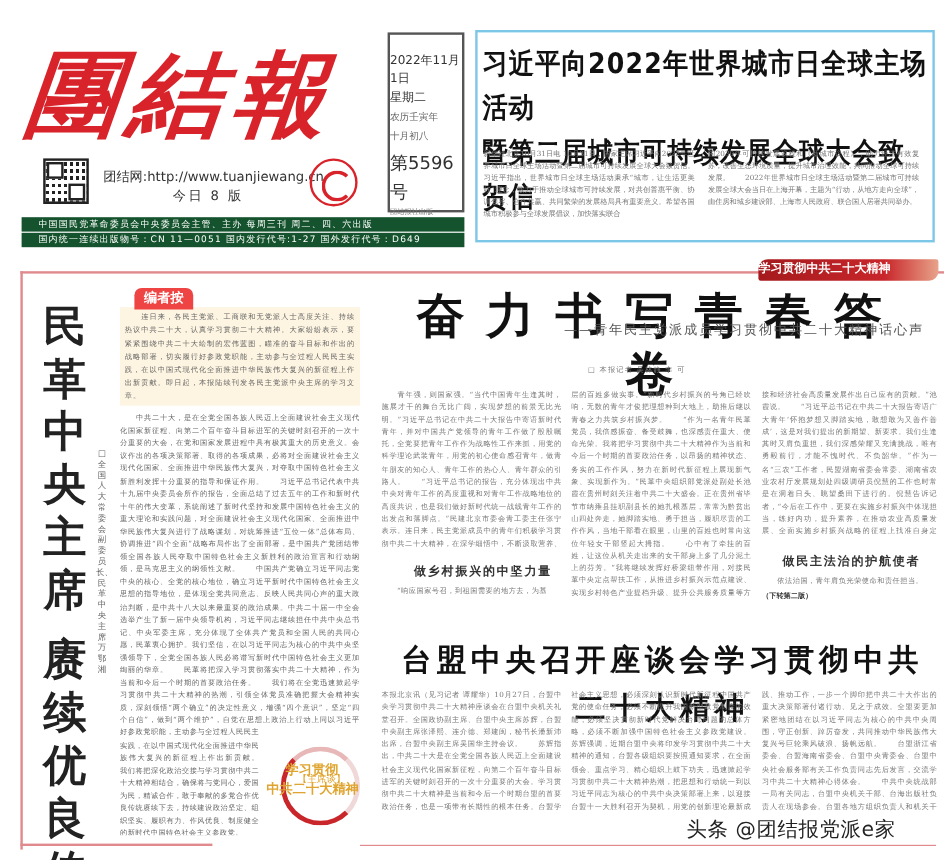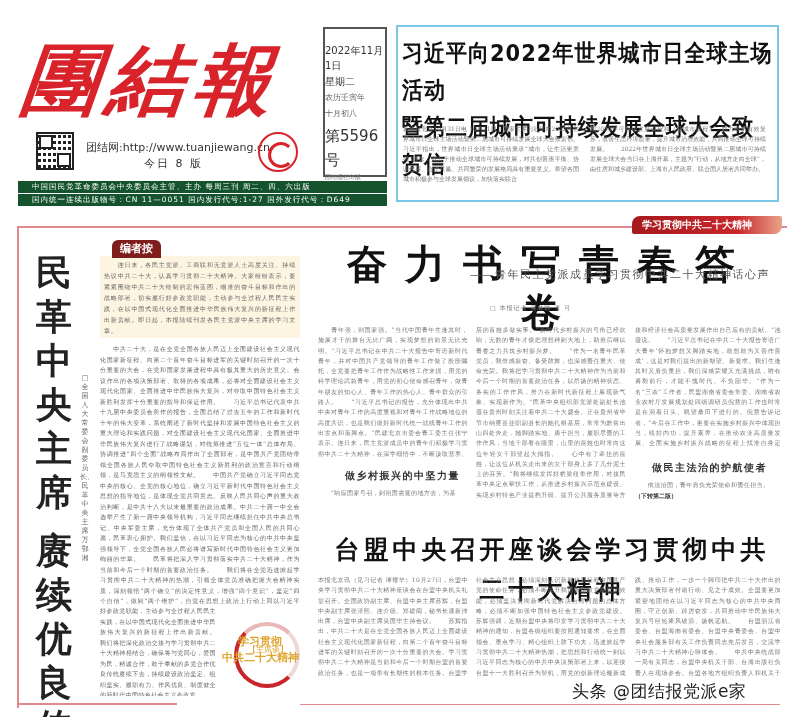--- a/index.html
+++ b/index.html
@@ -30,28 +30,28 @@
   .bar { left: 18px; width: 369px; height: 12px; background: #14532d; color: #fff; font-family: "DejaVu Sans", sans-serif; font-size: 7.5px; line-height: 12px; white-space: nowrap; padding-left: 14px; letter-spacing: 1px; }
 
   
   .lead-box { left: 396px; top: 25px; width: 383px; height: 177px; border: 2px solid #7cc7e8; }
   .lead-title { left: 402px; top: 35px; width: 372px; font-family: "DejaVu Sans", sans-serif; font-weight: bold; font-size: 21px; line-height: 33px; color: #111; letter-spacing: 1px; transform: scaleY(1.12); transform-origin: top; }
   .lead-body { top: 124px; width: 176px; font-size: 6px; line-height: 10px; color: #777; text-align: justify; }
 
   
   .frame { left: 17px; top: 226px; width: 770px; height: 482px; border: 2px solid #e08a8e; border-right: none; border-bottom: none; }
   .frame-bottom { left: 17px; top: 703px; width: 160px; height: 2px; background: #e08a8e; }
-  .tagline-banner { left: 632px; top: 216px; width: 150px; height: 18px; background: linear-gradient(90deg,#a51a1d,#c8262a 70%,#e8a38a); border-radius: 8px 2px 8px 2px; color: #fff; font-family: "DejaVu Sans", sans-serif; font-weight: bold; font-size: 10px; line-height: 18px; padding-left: 10px; }
+  .tagline-banner { left: 632px; top: 216px; width: 150px; height: 18px; background: linear-gradient(90deg,#a51a1d,#c8262a 70%,#e8a38a); border-radius: 8px 2px 8px 2px; color: #fff; font-family: "DejaVu Sans", sans-serif; font-weight: bold; font-size: 10px; line-height: 18px; }
 
   .vert-title { left: 34px; top: 250px; width: 40px; font-family: "DejaVu Serif", serif; font-weight: bold; font-size: 36px; line-height: 44px; color: #222; text-align: center; }
   .vert-title .gap { height: 14px; }
   .vert-author { left: 80px; top: 374px; width: 10px; font-size: 7px; line-height: 9px; color: #666; text-align: center; }
 
   .editor-box { left: 100px; top: 256px; width: 200px; height: 82px; background: #fdf4e1; }
-  .editor-tag { left: 112px; top: 240px; padding: 0 8px; height: 18px; background: #7f1d1d; color: #fff; font-family: "DejaVu Sans", sans-serif; font-weight: bold; font-size: 11px; line-height: 18px; border-radius: 6px 6px 0 0; }
+  .editor-tag { left: 112px; top: 240px; padding: 0 8px; height: 18px; background: #ef4444; color: #fff; font-family: "DejaVu Sans", sans-serif; font-weight: bold; font-size: 11px; line-height: 18px; border-radius: 6px 6px 0 0; }
   .editor-text { left: 104px; top: 259px; width: 192px; font-size: 6px; line-height: 11px; color: #666; letter-spacing: 0.8px; text-align: justify; }
 
   .left-body { left: 100px; top: 344px; width: 200px; font-size: 6px; line-height: 10.5px; color: #666; letter-spacing: 0.6px; text-align: justify; }
   .left-body-narrow { left: 100px; top: 606px; width: 116px; font-size: 6px; line-height: 10.5px; color: #666; letter-spacing: 0.4px; text-align: justify; }
   .seal-ring { left: 234px; top: 622px; width: 66px; height: 66px; border-radius: 50%; border: 4px solid #c8262a; border-top-color: #e8b8b8; border-right-color: #f0d8d8; }
   .seal-l1 { left: 238px; top: 634px; font-family: "DejaVu Sans", sans-serif; font-weight: bold; font-size: 11px; color: #e0a530; }
   .seal-l2 { left: 222px; top: 650px; font-family: "DejaVu Sans", sans-serif; font-weight: bold; font-size: 11px; color: #e0a530; white-space: nowrap; }
   .seal-l3 { left: 248px; top: 644px; font-family: Liberation Serif, serif; font-size: 8px; color: #e0a530; }
 
   .main-title { left: 320px; top: 240px; width: 460px; font-family: "DejaVu Serif", serif; font-weight: bold; font-size: 40px; line-height: 48px; color: #111; letter-spacing: 18px; text-align: center; }

